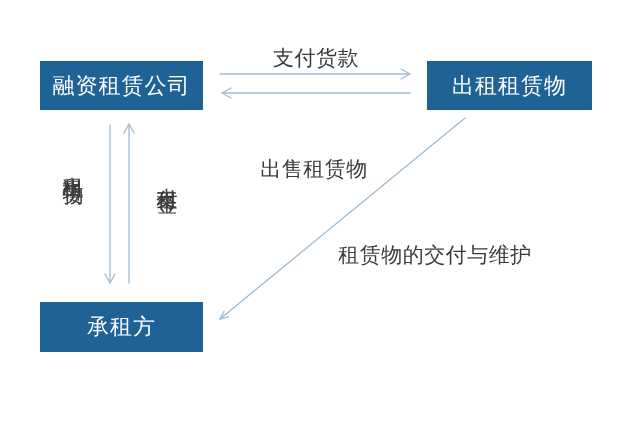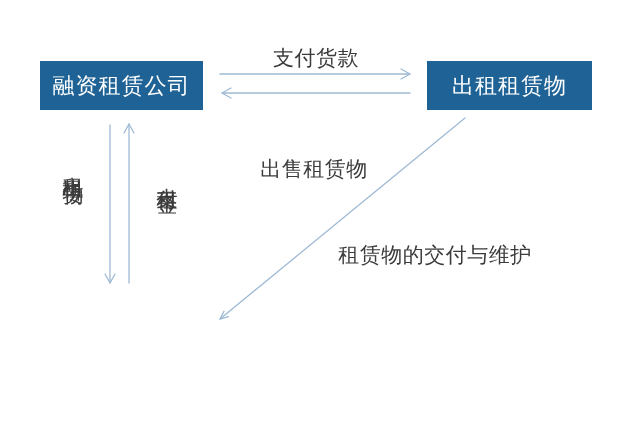--- a/index.html
+++ b/index.html
@@ -96,20 +96,21 @@
     <g>
       <path d="M465,118 L220,319"></path>
       <path d="M228.4,316.6 L220,319 L224,311.2"></path>
     </g>
   </svg>
 
   <div class="node node-lessor">融资租赁公司</div>
 
   <div class="node node-supplier">出租租赁物</div>
 
+  <div class="node node-lessee">承租方</div>
 
   <div class="edge-label h label-pay-goods">支付货款</div>
 
   <div class="edge-label h label-sell-asset">出售租赁物</div>
 
   <div class="edge-label v label-lease-out">出租租赁物</div>
 
   <div class="edge-label v label-pay-rent">支付租金</div>
 
   <div class="edge-label h label-delivery">租赁物的交付与维护</div>

